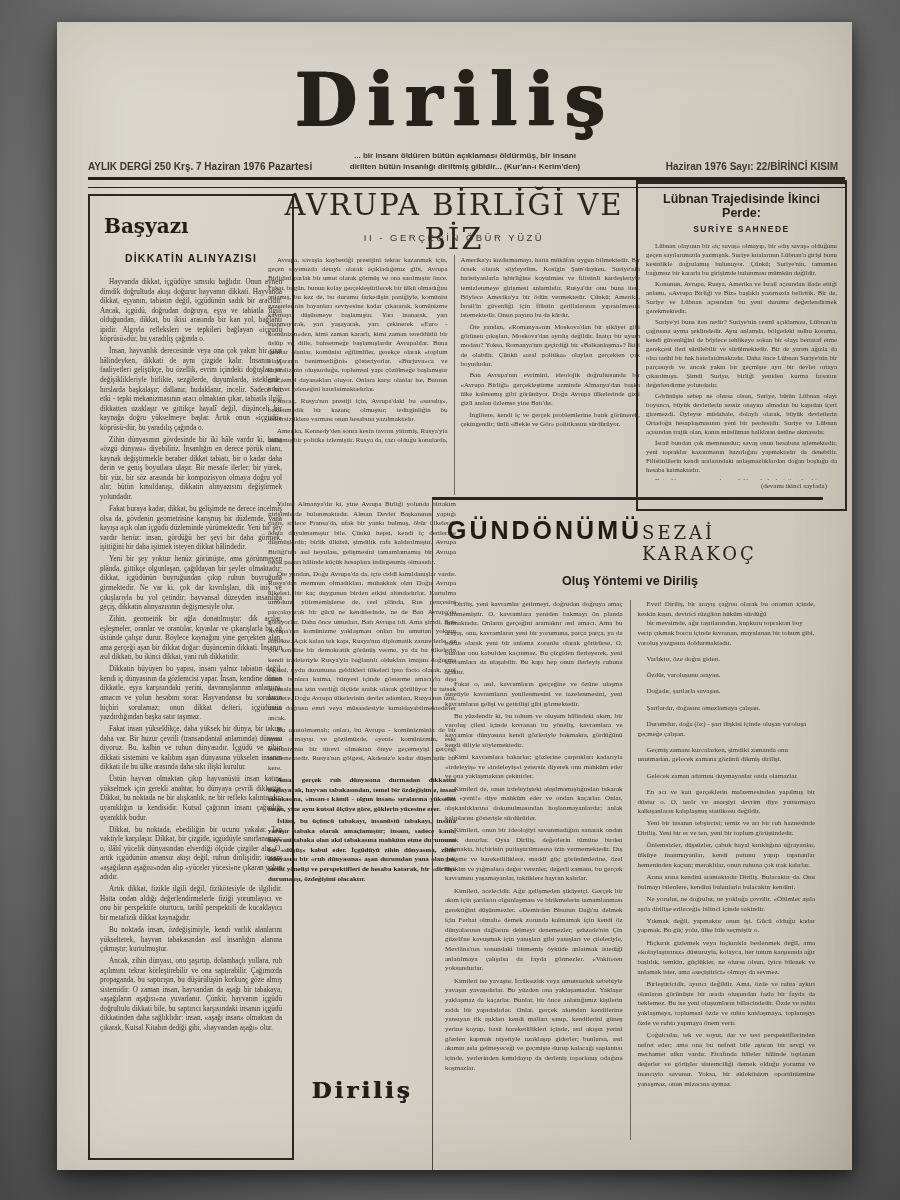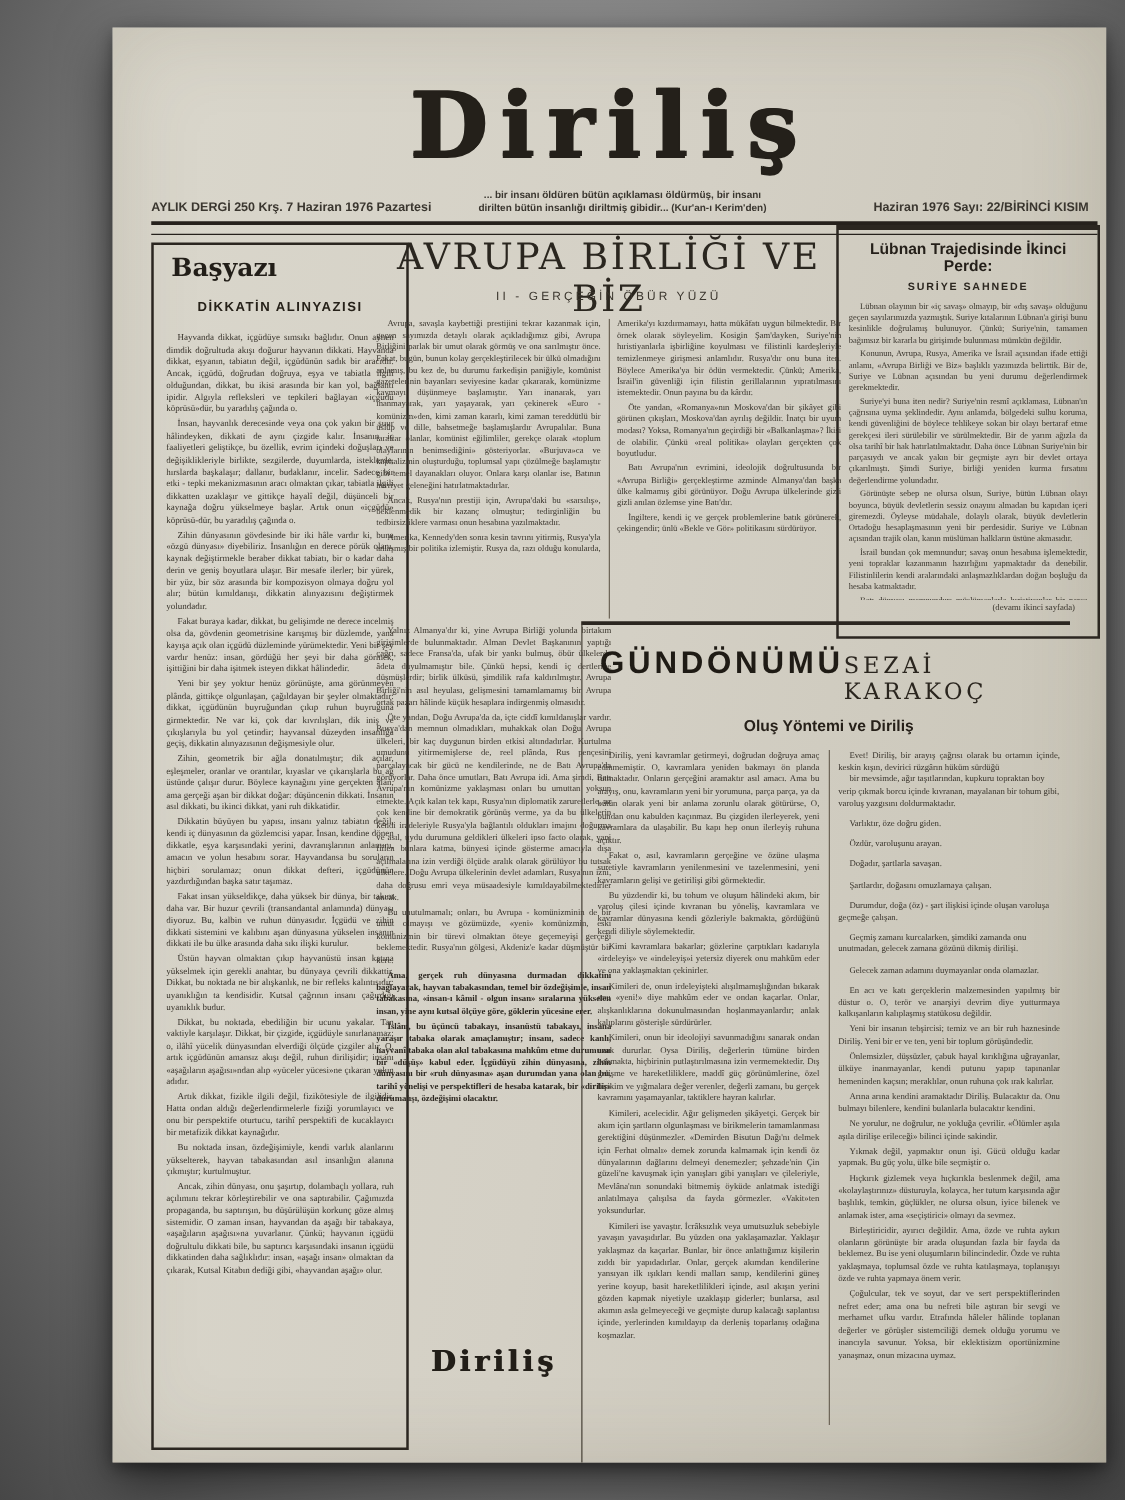--- a/index.html
+++ b/index.html
@@ -2,38 +2,38 @@
 <html><head>
 <meta charset="utf-8">
 <style>
   html,body{margin:0;padding:0;background:#555;}
   .stage{position:relative;width:900px;height:1200px;overflow:hidden;
          background:radial-gradient(ellipse at 50% 38%, #a3a3a3 0%, #8b8b8b 40%, #6e6e6e 70%, #474747 100%);
          font-family:"Liberation Serif", serif;}
   .paper{position:absolute;left:57px;top:22px;width:795px;height:1148px;
          background:linear-gradient(100deg,#dad7cc 0%,#d4d0c5 50%,#cbc7ba 88%,#b9b5a7 100%);
          box-shadow:0 18px 42px rgba(0,0,0,.55), 0 4px 12px rgba(0,0,0,.4), inset 0 0 70px rgba(95,85,60,.18);}
-  .ink{color:#2e2a24;margin-left:33px;}
+  .ink{color:#2e2a24;}
   
   .mast-title{position:absolute;left:0;top:38px;width:795px;text-align:center;
       font-family:"DejaVu Serif",serif;font-weight:bold;font-size:72px;line-height:80px;
       letter-spacing:10px;color:#24201a;text-shadow:1.4px 0 0 #24201a, 0 1px 0 #24201a;}
   .mast-quote{position:absolute;left:228px;top:128px;width:360px;text-align:center;
       font-family:"Liberation Sans",sans-serif;font-weight:bold;font-size:8px;line-height:11px;color:#3a362f;}
   .dateline{position:absolute;top:139px;font-family:"Liberation Sans",sans-serif;
       font-weight:bold;font-size:10px;color:#3a362f;white-space:nowrap;}
   .dl-left{left:31px;}
   .dl-right{right:14px;}
   .mast-rule{position:absolute;left:31px;top:155px;width:757px;height:7px;
       border-top:3.5px solid #262younger21c;border-top:3.5px solid #26211c;border-bottom:1.6px solid #26211c;}
   
   .cols p, .list p{margin:0 0 2.5px 0;text-indent:9px;text-align:justify;}
   
   .basyazi{position:absolute;left:31px;top:172px;width:206px;height:966px;
-      border:2.2px solid #2b2620;padding:4px 10px;box-sizing:border-box;overflow:hidden;}
+      border:2.2px solid #2b2620;padding:16px 10px;box-sizing:border-box;overflow:hidden;}
   .basyazi-kicker{font-family:"DejaVu Serif",serif;font-weight:bold;font-size:20px;color:#221e18;margin:2px 0 14px 4px;}
   .basyazi-title{font-family:"Liberation Sans",sans-serif;font-weight:bold;font-size:10.5px;
       letter-spacing:1.2px;text-align:center;color:#262119;margin-bottom:14px;}
   .basyazi .list{font-size:7.2px;line-height:9.55px;color:#38332b;height:860px;overflow:hidden;}
   
   .av-title{position:absolute;left:211px;top:166px;width:372px;text-align:center;
       font-family:"DejaVu Serif",serif;font-size:29px;letter-spacing:2px;color:#2a261f;font-weight:normal;}
   .av-sub{position:absolute;left:211px;top:210px;width:372px;text-align:center;
       font-family:"Liberation Sans",sans-serif;font-size:9.5px;letter-spacing:2.5px;color:#39342c;}
   .av-top{position:absolute;left:211px;top:233px;width:372px;height:240px;overflow:hidden;

